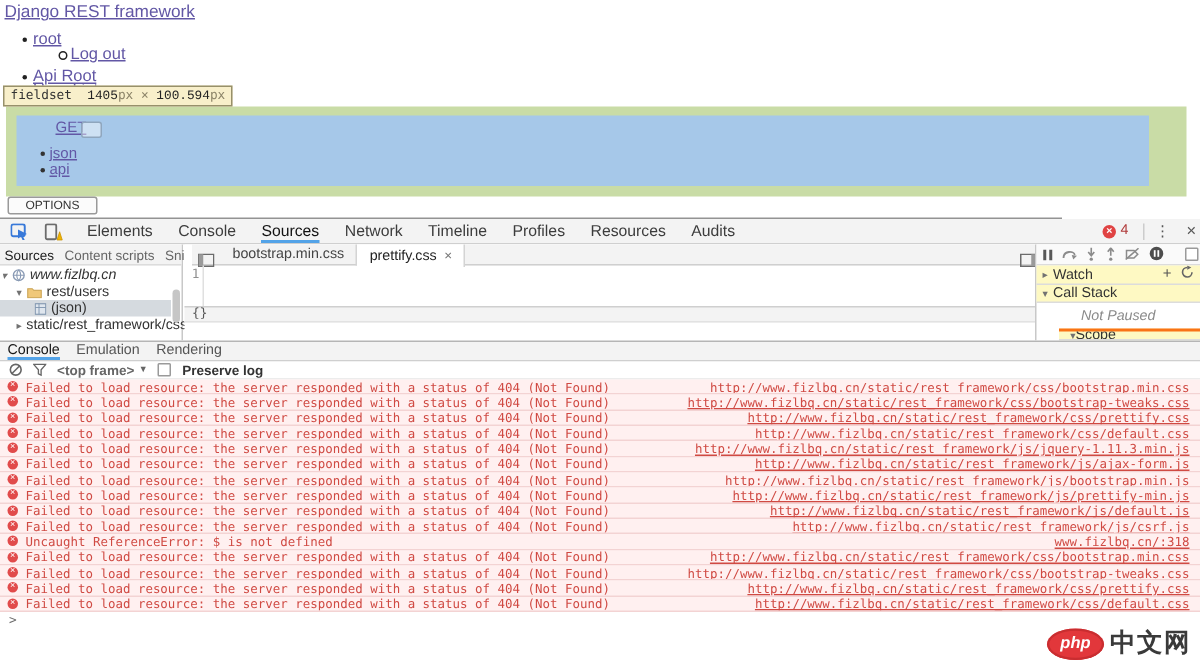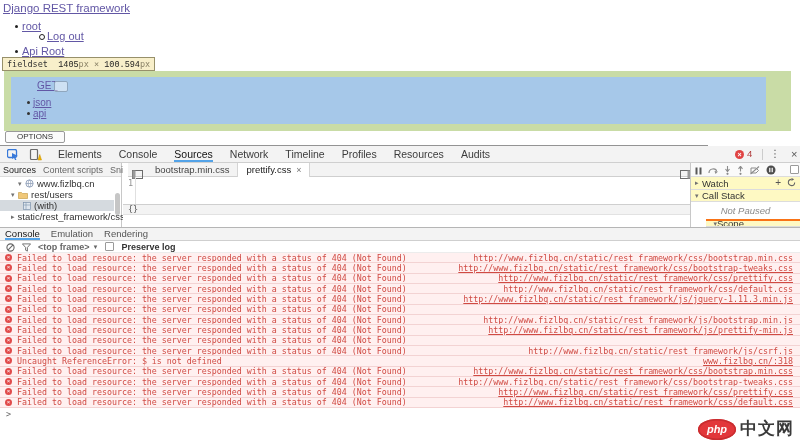--- a/index.html
+++ b/index.html
@@ -166,41 +166,41 @@
 
     <div class="abs dt-panel">
 
       <div class="abs navigator">
         <div class="abs nav-tabs">
           <span class="nav-tab active">Sources</span>
           <span class="nav-tab">Content scripts</span>
           <span class="nav-tab">Snippets</span>
         </div>
         <div class="abs" style="left:0;top:15px;width:114px;">
-          <div class="tree-row" style="padding-left:18px;">
+          <div class="tree-row" style="padding-left:1px;font-style:italic;">
             <span class="tw">▾</span>
             <svg width="9" height="9" viewBox="0 0 10 10" style="margin-right:3px;">
                 <circle cx="5" cy="5" r="4" fill="none" stroke="#8a9bb5" stroke-width="1"></circle>
                 <path d="M1 5 H9 M5 1 C3 3 3 7 5 9 C7 7 7 3 5 1" fill="none" stroke="#8a9bb5" stroke-width="0.8"></path>
               </svg>
             <span>www.fizlbq.cn</span>
           </div>
           <div class="tree-row" style="padding-left:11px;">
             <span class="tw">▾</span>
             <svg width="10" height="8" viewBox="0 0 10 8" style="margin-right:3px;">
                 <path d="M0.5 1.5 h3 l1 1 h5 v5 h-9 z" fill="#f0c879" stroke="#c9a14f" stroke-width="0.7"></path>
               </svg>
             <span>rest/users</span>
           </div>
           <div class="tree-row sel" style="padding-left:23px;">
             <svg width="8" height="8" viewBox="0 0 8 8" style="margin-right:3px;">
                 <rect x="0.5" y="0.5" width="7" height="7" fill="#dfe6ee" stroke="#7e93ad" stroke-width="0.7"></rect>
                 <path d="M0.5 3 H7.5 M3 0.5 V7.5" stroke="#7e93ad" stroke-width="0.6"></path>
               </svg>
-            <span>(with)</span>
+            <span>(json)</span>
           </div>
           <div class="tree-row" style="padding-left:11px;">
             <span class="tw">▸</span>
             <svg width="10" height="8" viewBox="0 0 10 8" style="margin-right:3px;">
                 <path d="M0.5 1.5 h3 l1 1 h5 v5 h-9 z" fill="#f0c879" stroke="#c9a14f" stroke-width="0.7"></path>
               </svg>
             <span>static/rest_framework/css</span>
           </div>
         </div>
         <div class="abs nav-scroll"></div>
@@ -328,37 +328,39 @@
 
   <div class="c-row">
     <span class="c-ic">×</span>
     <span class="c-msg">Failed to load resource: the server responded with a status of 404 (Not Found)</span>
     <a class="c-url">http://www.fizlbq.cn/static/rest_framework/js/jquery-1.11.3.min.js</a>
   </div>
 
   <div class="c-row">
     <span class="c-ic">×</span>
     <span class="c-msg">Failed to load resource: the server responded with a status of 404 (Not Found)</span>
+    <a class="c-url">http://www.fizlbq.cn/static/rest_framework/js/ajax-form.js</a>
   </div>
 
   <div class="c-row">
     <span class="c-ic">×</span>
     <span class="c-msg">Failed to load resource: the server responded with a status of 404 (Not Found)</span>
     <a class="c-url">http://www.fizlbq.cn/static/rest_framework/js/bootstrap.min.js</a>
   </div>
 
   <div class="c-row">
     <span class="c-ic">×</span>
     <span class="c-msg">Failed to load resource: the server responded with a status of 404 (Not Found)</span>
     <a class="c-url">http://www.fizlbq.cn/static/rest_framework/js/prettify-min.js</a>
   </div>
 
   <div class="c-row">
     <span class="c-ic">×</span>
     <span class="c-msg">Failed to load resource: the server responded with a status of 404 (Not Found)</span>
+    <a class="c-url">http://www.fizlbq.cn/static/rest_framework/js/default.js</a>
   </div>
 
   <div class="c-row">
     <span class="c-ic">×</span>
     <span class="c-msg">Failed to load resource: the server responded with a status of 404 (Not Found)</span>
     <a class="c-url">http://www.fizlbq.cn/static/rest_framework/js/csrf.js</a>
   </div>
 
   <div class="c-row">
     <span class="c-ic">×</span>

